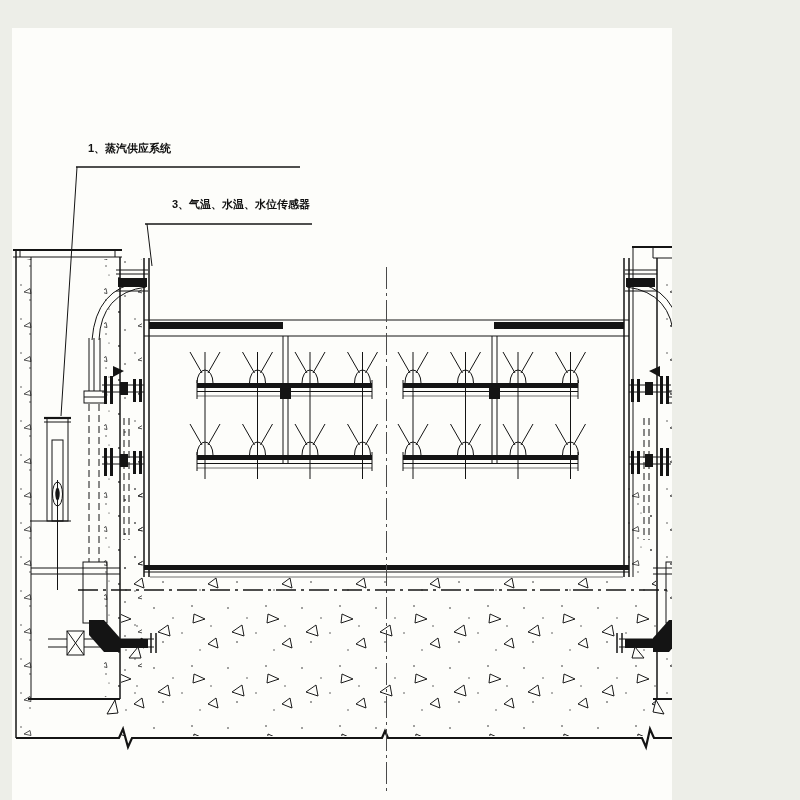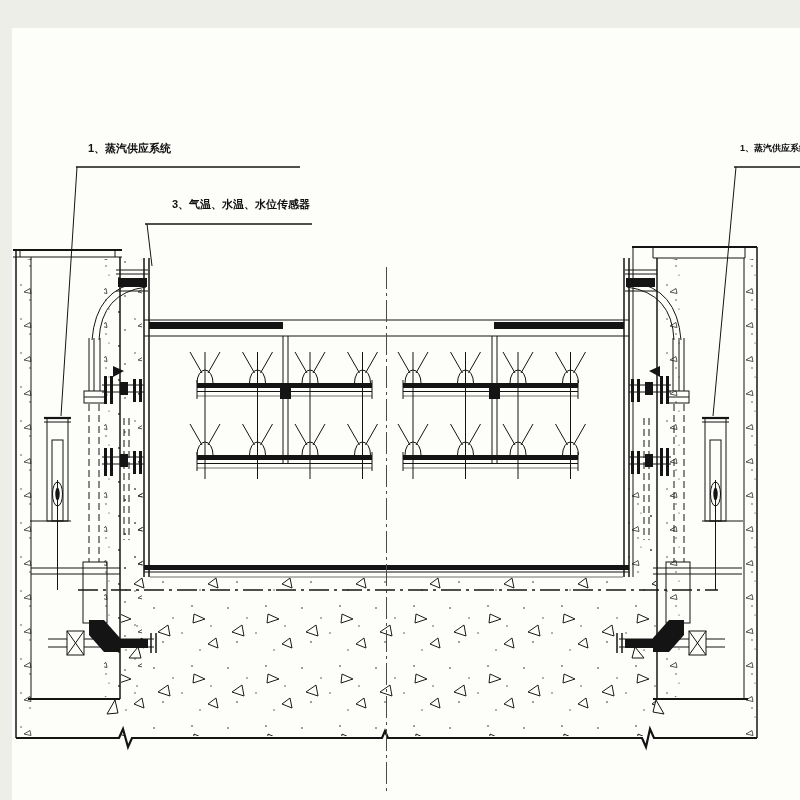--- a/index.html
+++ b/index.html
@@ -1,17 +1,17 @@
 <!DOCTYPE html>
 <html><head>
 <meta charset="utf-8">
 <style>
   html,body{margin:0;padding:0;}
   body{width:800px;height:800px;background:#edeee8;font-family:"Liberation Sans",sans-serif;}
-  .page{position:relative;width:800px;height:800px;overflow:hidden;}
+  .page{position:relative;width:672px;height:800px;overflow:hidden;}
   .sheet{position:absolute;left:12px;top:28px;right:0;bottom:0;background:#fdfdfa;}
   svg{position:absolute;left:0;top:0;}
   .ln{stroke:#141414;stroke-width:1;fill:none;}
   .ln15{stroke:#141414;stroke-width:1.5;fill:none;}
   .ln2{stroke:#141414;stroke-width:2.2;fill:none;}
   .thin{stroke:#141414;stroke-width:.6;fill:none;}
   .fillink{fill:#141414;stroke:none;}
   .whitebox{fill:#fdfdfa;stroke:#141414;stroke-width:1;}
   .dash{stroke:#141414;stroke-width:1;fill:none;stroke-dasharray:7 4;}
   .cl{stroke:#4a4a4a;stroke-width:1;fill:none;stroke-dasharray:22 4 3 4;}

